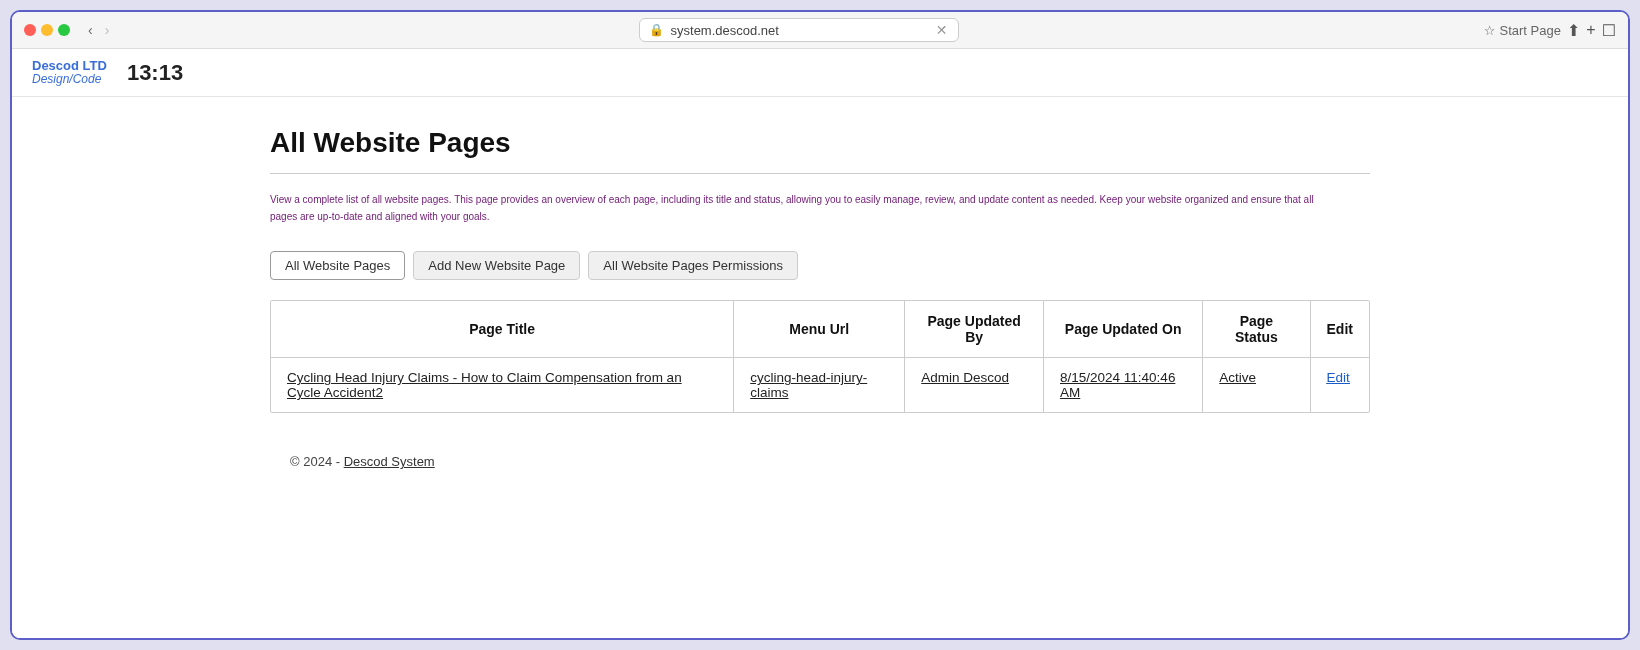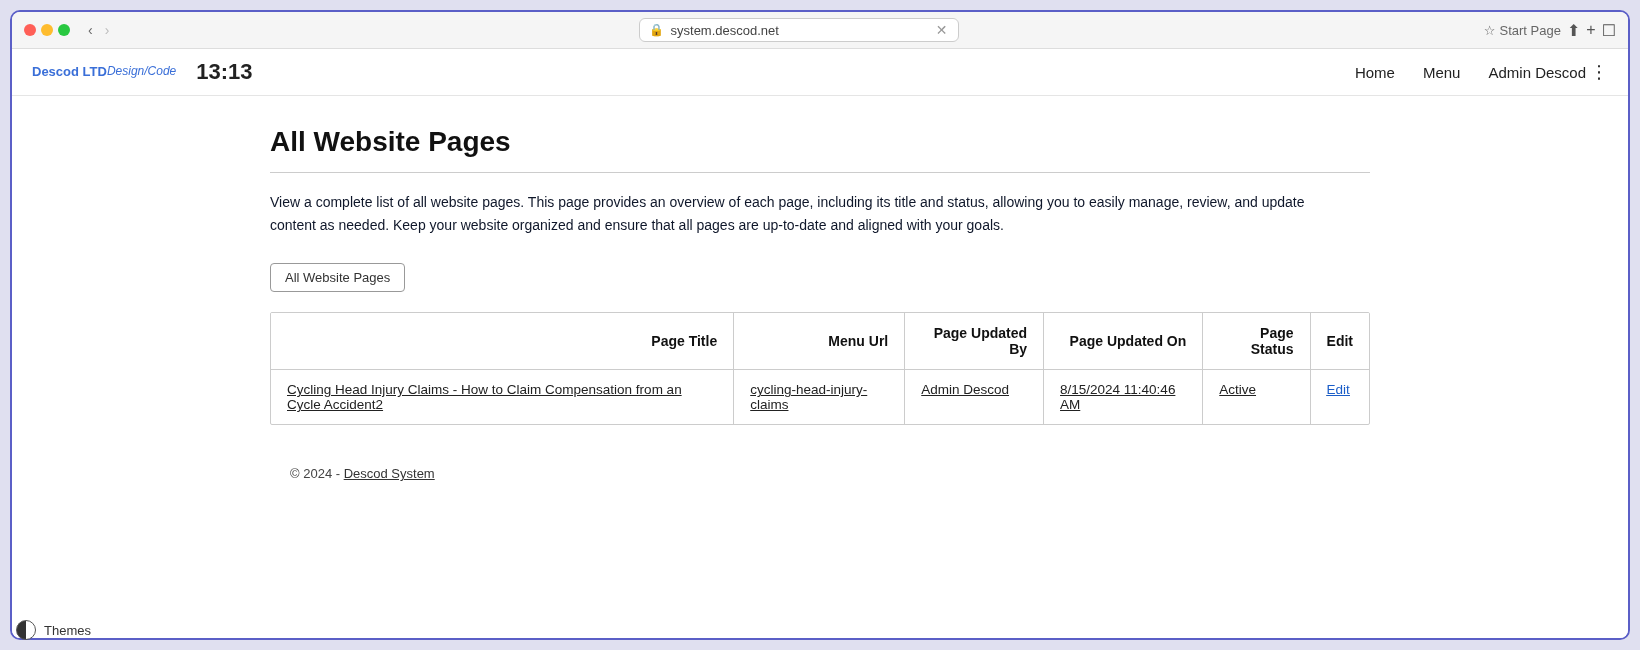--- a/index.html
+++ b/index.html
@@ -63,21 +63,21 @@
       display: flex;
       align-items: center;
       padding: 10px 20px;
       border-bottom: 1px solid #e5e5e5;
       background: #fff;
     }
     .logo-area {
       display: flex; align-items: center; gap: 10px;
     }
     .logo-text {
-      display: flex; flex-direction: row; line-height: 1.1;
+      display: flex; flex-direction: column; line-height: 1.1;
     }
     .logo-main { font-size: 13px; font-weight: 700; color: #3a6fd8; }
     .logo-sub { font-size: 12px; color: #3a6fd8; font-style: italic; }
     .clock {
       font-size: 22px; font-weight: 700; color: #222; margin-left: 10px; text-align: center;
     }
     .nav-links {
       margin-left: auto;
       display: flex;
       align-items: center;
@@ -102,22 +102,22 @@
       font-weight: 700;
       color: #111;
       margin-bottom: 14px;
     }
     .divider {
       border: none;
       border-top: 1px solid #ccc;
       margin-bottom: 18px;
     }
     .page-description {
-      font-size: 14px;
-      color: #0f172a;
+      font-size: 10px;
+      color: #701a75;
       line-height: 1.65;
       margin-bottom: 26px;
       max-width: 1060px;
     }
 
     
     .tabs {
       display: flex;
       gap: 8px;
       margin-bottom: 20px;
@@ -141,21 +141,21 @@
       margin-bottom: 30px;
     }
     table {
       width: 100%;
       border-collapse: collapse;
     }
     thead tr {
       background: #fff;
     }
     th {
-      text-align: right;
+      text-align: center;
       padding: 12px 16px;
       font-size: 14px;
       font-weight: 600;
       color: #111;
       border-bottom: 1px solid #ccc;
       border-right: 1px solid #ccc;
     }
     th:last-child { border-right: none; }
     td {
       padding: 12px 16px;
@@ -263,37 +263,31 @@
   <div class="browser-body">
 
     <div class="app-header">
       <div class="logo-area">
         <div class="logo-text">
           <span class="logo-main">Descod LTD</span>
           <span class="logo-sub">Design/Code</span>
         </div>
         <span class="clock">13:13</span>
       </div>
-      <nav class="nav-links">
-        <a class="nav-link">Home</a>
-        <a class="nav-link">Menu</a>
-        <div class="nav-admin">
-          <span>Admin Descod</span>
-          <span class="dots">⋮</span>
-        </div>
-      </nav>
     </div>
 
     <div class="main-content">
       <h1 class="page-heading">All Website Pages</h1>
       <hr class="divider">
       <p class="page-description">View a complete list of all website pages. This page provides an overview of each page, including its title and status, allowing you to easily manage, review, and update content as needed. Keep your website organized and ensure that all pages are up-to-date and aligned with your goals.</p>
 
       <div class="tabs">
         <button class="tab-btn active">All Website Pages</button>
+        <button class="tab-btn">Add New Website Page</button>
+        <button class="tab-btn">All Website Pages Permissions</button>
       </div>
 
       <div class="table-wrapper">
         <table>
           <thead>
             <tr>
               <th>Page Title</th>
               <th>Menu Url</th>
               <th>Page Updated By</th>
               <th>Page Updated On</th>
@@ -314,18 +308,14 @@
         </table>
       </div>
 
       <div class="footer">
         <span class="footer-text">
           <span>© 2024 - </span><a class="footer-link">Descod System</a>
         </span>
       </div>
     </div>
 
-    <div class="themes-bar">
-      <span class="themes-icon"></span>
-      <span>Themes</span>
-    </div>
   </div>
 </div>
 
 </body></html>

